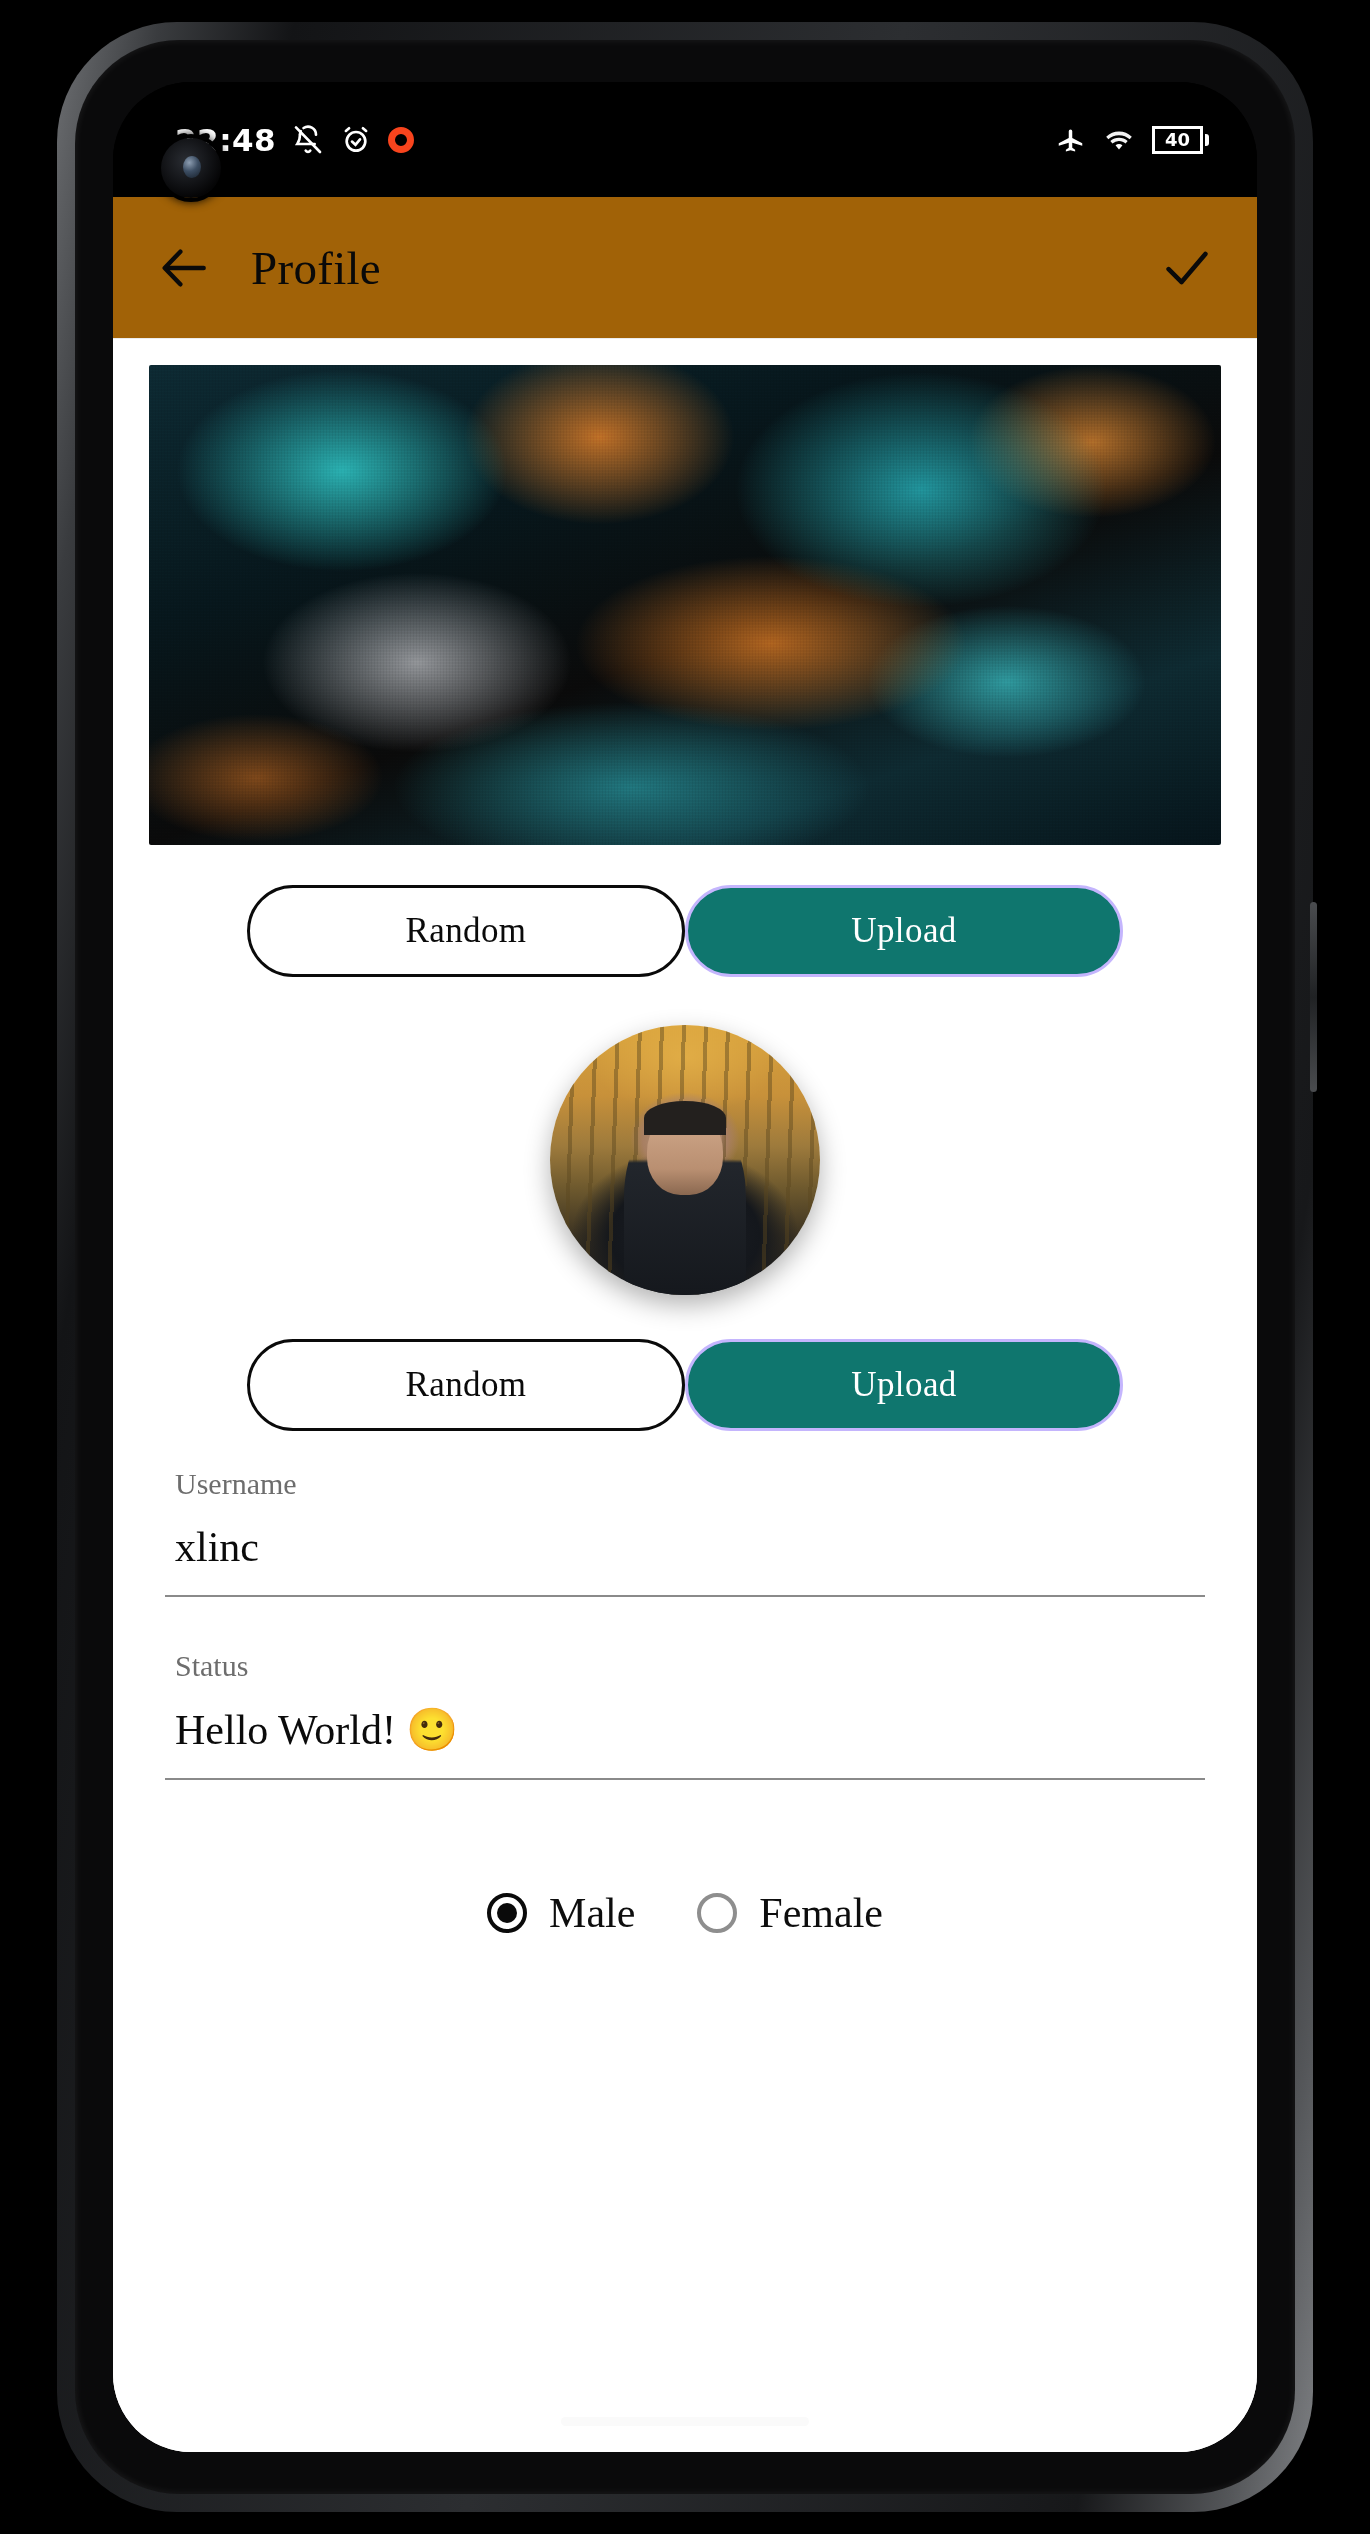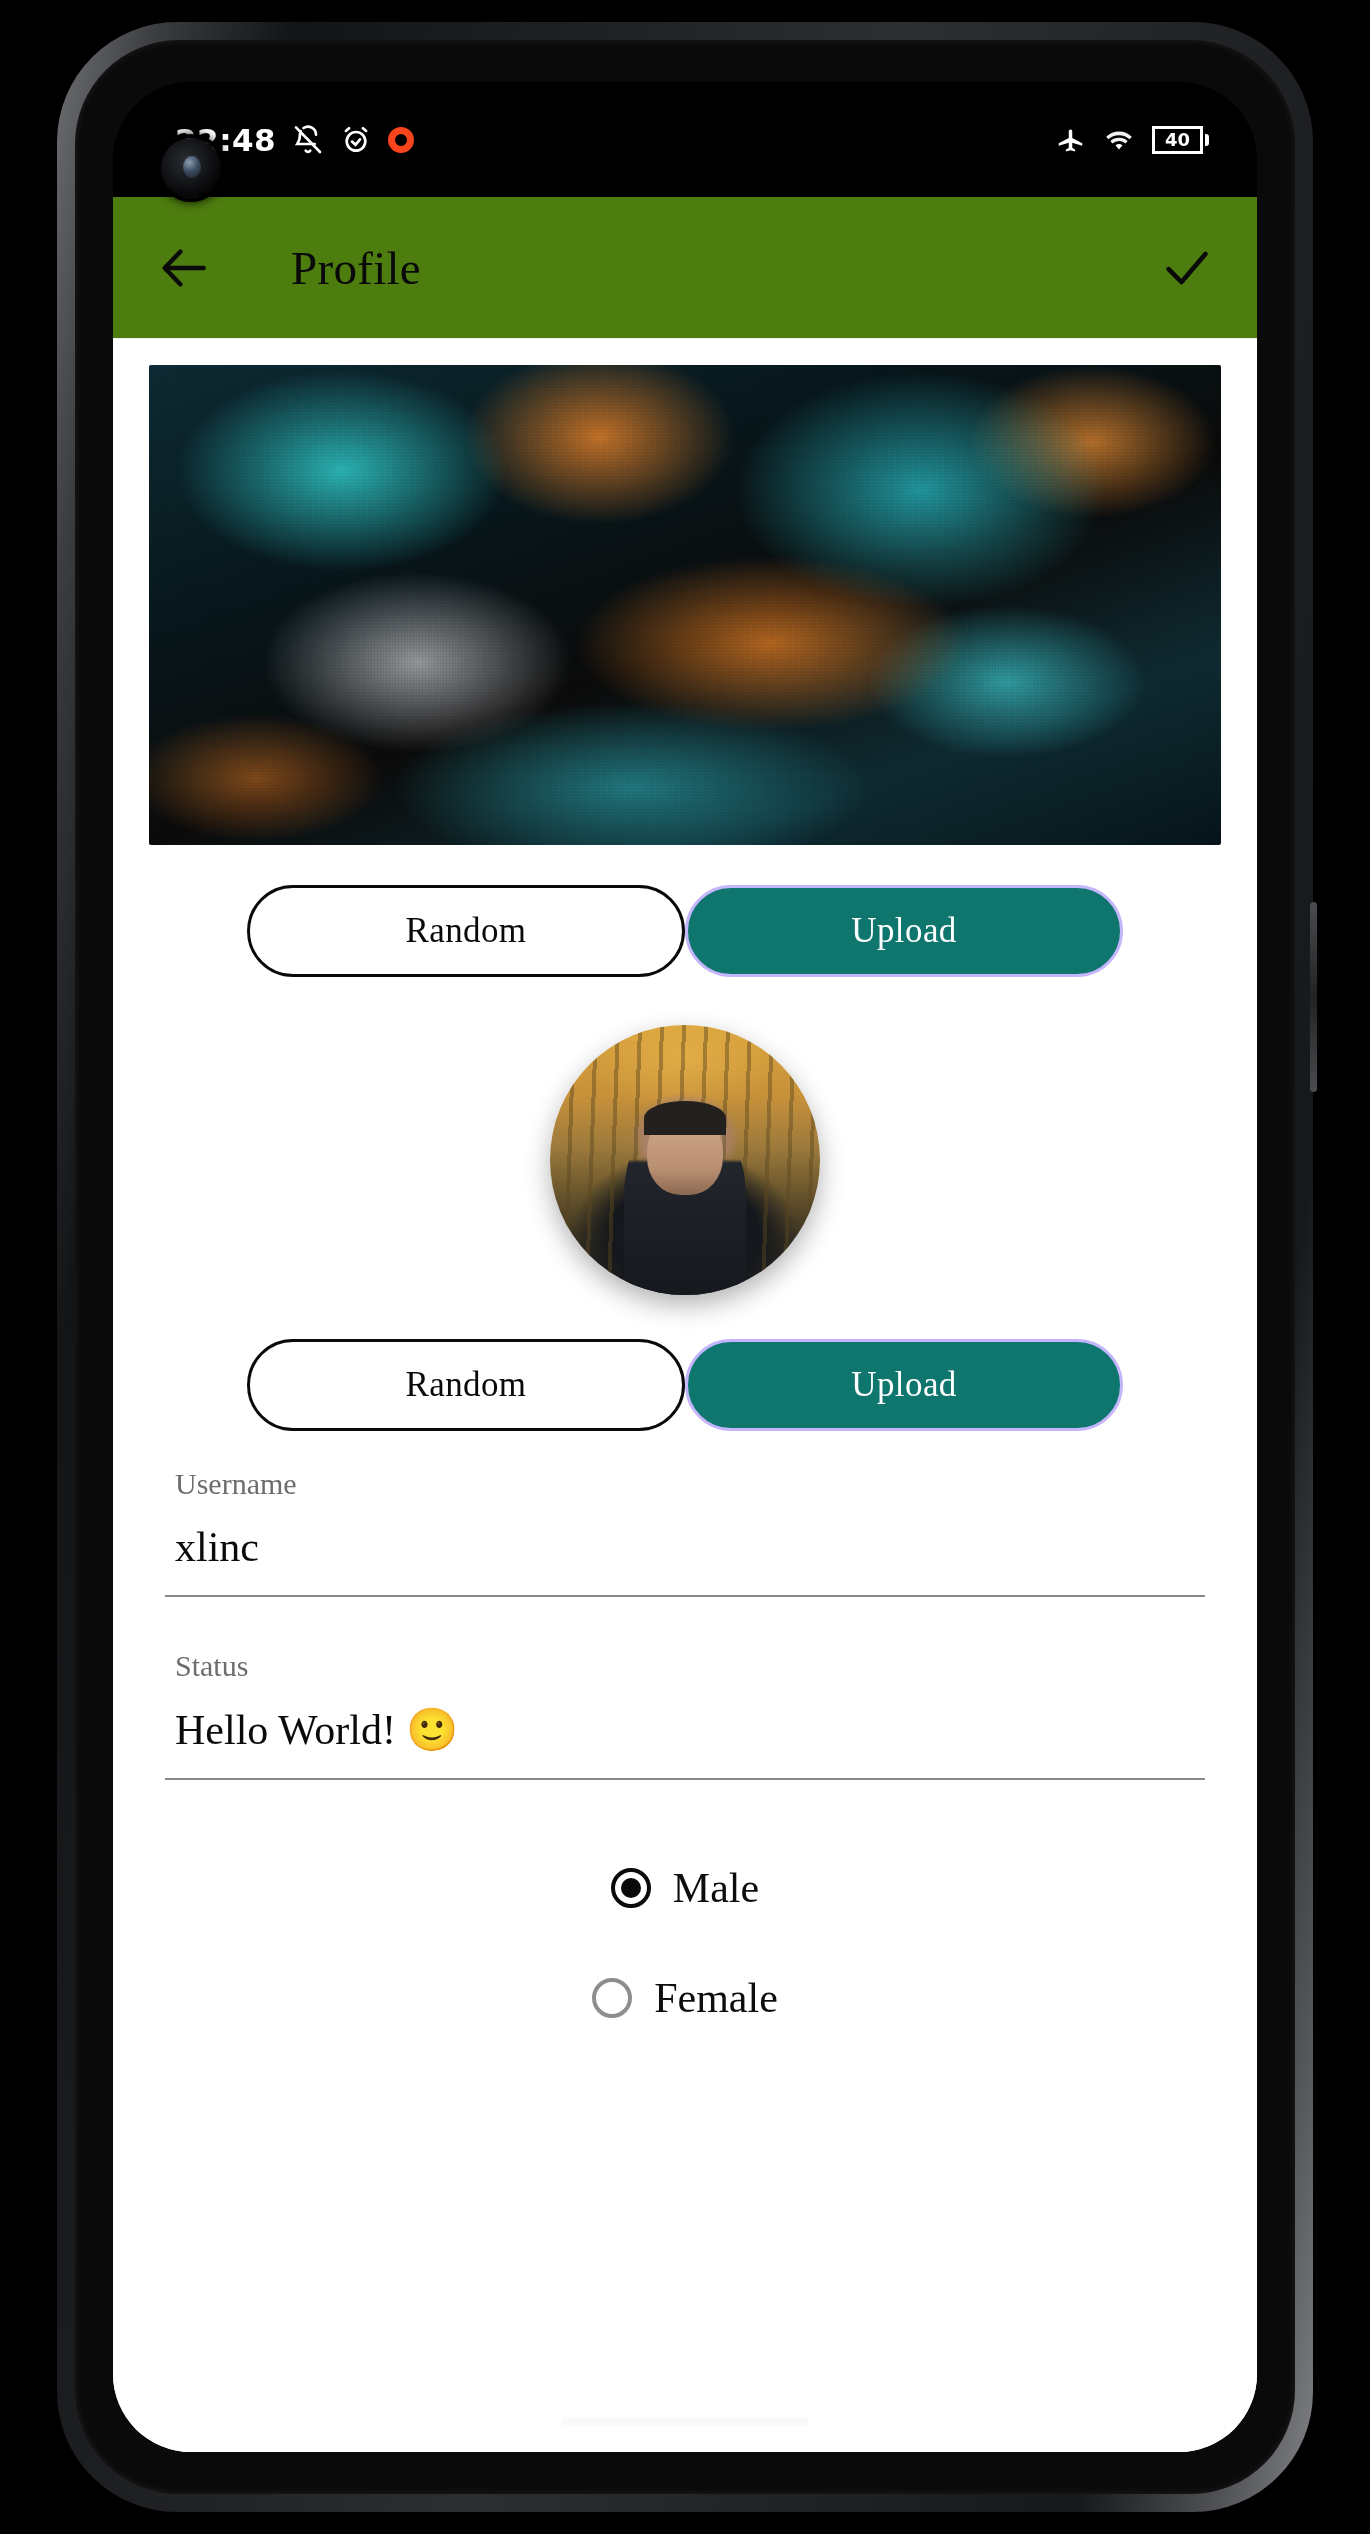--- a/index.html
+++ b/index.html
@@ -94,25 +94,24 @@
     opacity: .85;
   }
 
   
   #app {
     position: absolute; left: 0; top: 115px;
     width: 100%; bottom: 0;
     background: #fff;
   }
   #appbar {
-    height: 142px; background: #4d7c0f;
+    height: 142px; background: #a16207;
     display: flex; align-items: center;
     padding: 0 44px 0 44px;
     border-bottom: 1px solid #ececec;
-    gap: 40px;
   }
   #back-arrow { width: 56px; height: 56px; cursor: pointer; }
   #appbar-title {
     font-size: 47px; color: #090909; margin-left: 38px;
     font-family: "Liberation Serif","DejaVu Serif",serif;
     letter-spacing: .3px;
   }
   #confirm-check { margin-left: auto; width: 52px; height: 52px; cursor: pointer; }
 
   #content { padding: 0; background: #fff; height: calc(100% - 142px); overflow: hidden; }
@@ -211,21 +210,21 @@
     padding: 22px 10px 24px 10px;
     border-bottom: 2px solid #8a8a8a;
     font-family: "Liberation Serif","DejaVu Serif",serif;
     white-space: nowrap;
   }
   .field-spacer { height: 44px; }
 
   
   #radio-row {
     display: flex; justify-content: center; align-items: center;
-    gap: 62px; margin-top: 84px; flex-direction: column;
+    gap: 62px; margin-top: 109px;
   }
   .radio-item { display: flex; align-items: center; gap: 22px; cursor: pointer; }
   .radio-circle {
     width: 40px; height: 40px; border-radius: 50%;
     border: 4px solid #8e8e8e;
     display: flex; align-items: center; justify-content: center;
   }
   .radio-circle.selected { border-color: #0a0a0a; }
   .radio-dot { width: 20px; height: 20px; border-radius: 50%; background: #0a0a0a; }
   .radio-label {

